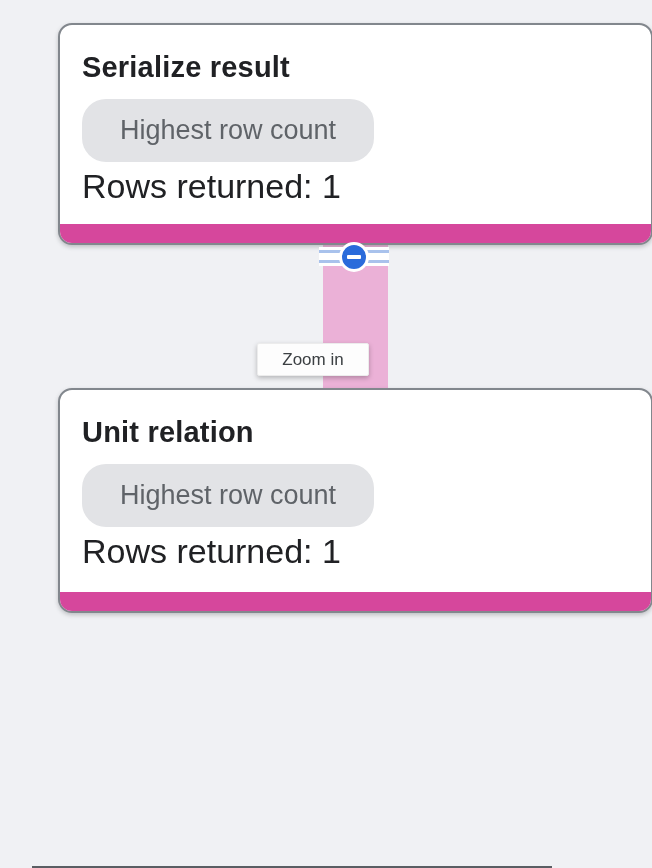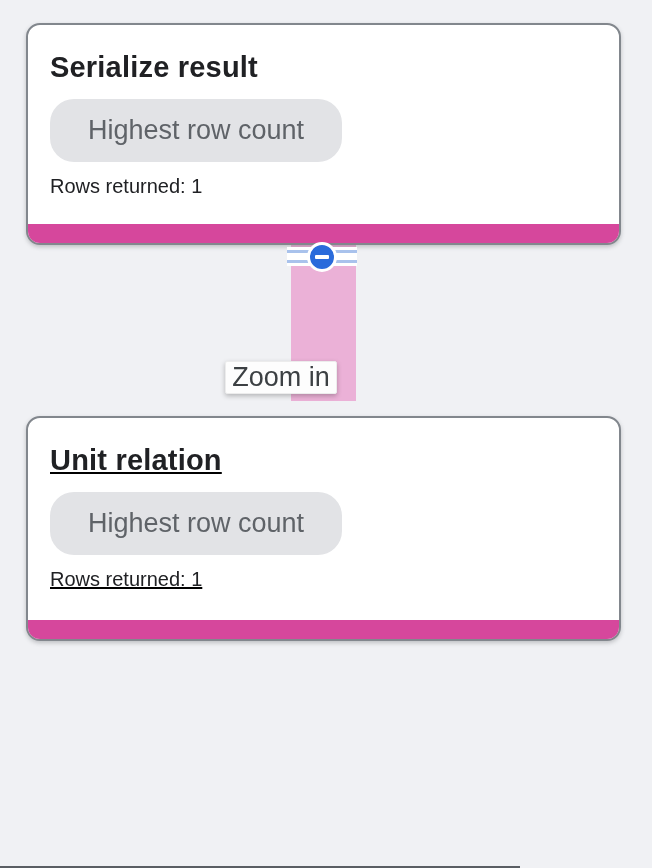--- a/index.html
+++ b/index.html
@@ -15,37 +15,37 @@
     --stripe_blue: #a9c2ec;
     --tooltip_text: #3c4043;
   }
   * { box-sizing: border-box; margin: 0; padding: 0; }
   html, body {
     width: 652px; height: 868px;
     font-family: "Liberation Sans", sans-serif;
     background: var(--page_bg);
     overflow: hidden;
   }
-  .stage { position: relative; width: 520px; height: 868px; background: var(--page_bg); }
+  .stage { position: relative; width: 520px; height: 868px; background: var(--page_bg); margin-left: 32px; }
 
   
   .plan-node {
     position: absolute;
     left: 26px;
     width: 595px;
     background: var(--node_bg);
     border: 2px solid var(--node_border);
     border-radius: 14px;
     overflow: hidden;
     box-shadow: 0 2px 4px rgba(60,64,67,0.28);
     padding: 24px 24px 0 22px;
     z-index: 2;
   }
   .plan-node.first  { top: 23px;  height: 222px; }
-  .plan-node.second { top: 416px; height: 225px; text-decoration: underline; }
+  .plan-node.second { top: 388px; height: 225px; }
 
   .node-title {
     font-size: 29px;
     font-weight: 600;
     color: var(--title_text);
     line-height: 36px;
     letter-spacing: 0.2px;
   }
   .badge {
     display: inline-block;
@@ -53,21 +53,21 @@
     background: var(--badge_bg);
     color: var(--badge_text);
     font-size: 27px;
     line-height: 47px;
     padding: 8px 38px;
     border-radius: 24px;
     white-space: nowrap;
   }
   .rows-label {
     margin-top: 8px;
-    font-size: 20px;
+    font-size: 34px;
     line-height: 32px;
     color: var(--title_text);
   }
   .accent-bar {
     position: absolute;
     left: 0; right: 0; bottom: 0;
     height: 19px;
     background: var(--accent_pink);
   }
 
@@ -108,29 +108,29 @@
   }
   .minus-glyph {
     width: 14px; height: 4px;
     background: #ffffff;
     border-radius: 1px;
   }
 
   
   .tooltip {
     position: absolute;
-    left: 225px; top: 361px;
+    left: 225px; top: 343px;
     width: 112px; height: 33px;
     background: #fdfdfd;
     border: 1px solid #ececec;
     box-shadow: 0 2px 5px rgba(0,0,0,0.25);
     display: flex;
     align-items: center;
     justify-content: center;
-    font-size: 27px;
+    font-size: 17px;
     color: var(--tooltip_text);
     z-index: 5;
     border-radius: 2px;
     text-align: right;
   }
 
   
   .bottom-edge {
     position: absolute;
     left: 0; bottom: 0;

